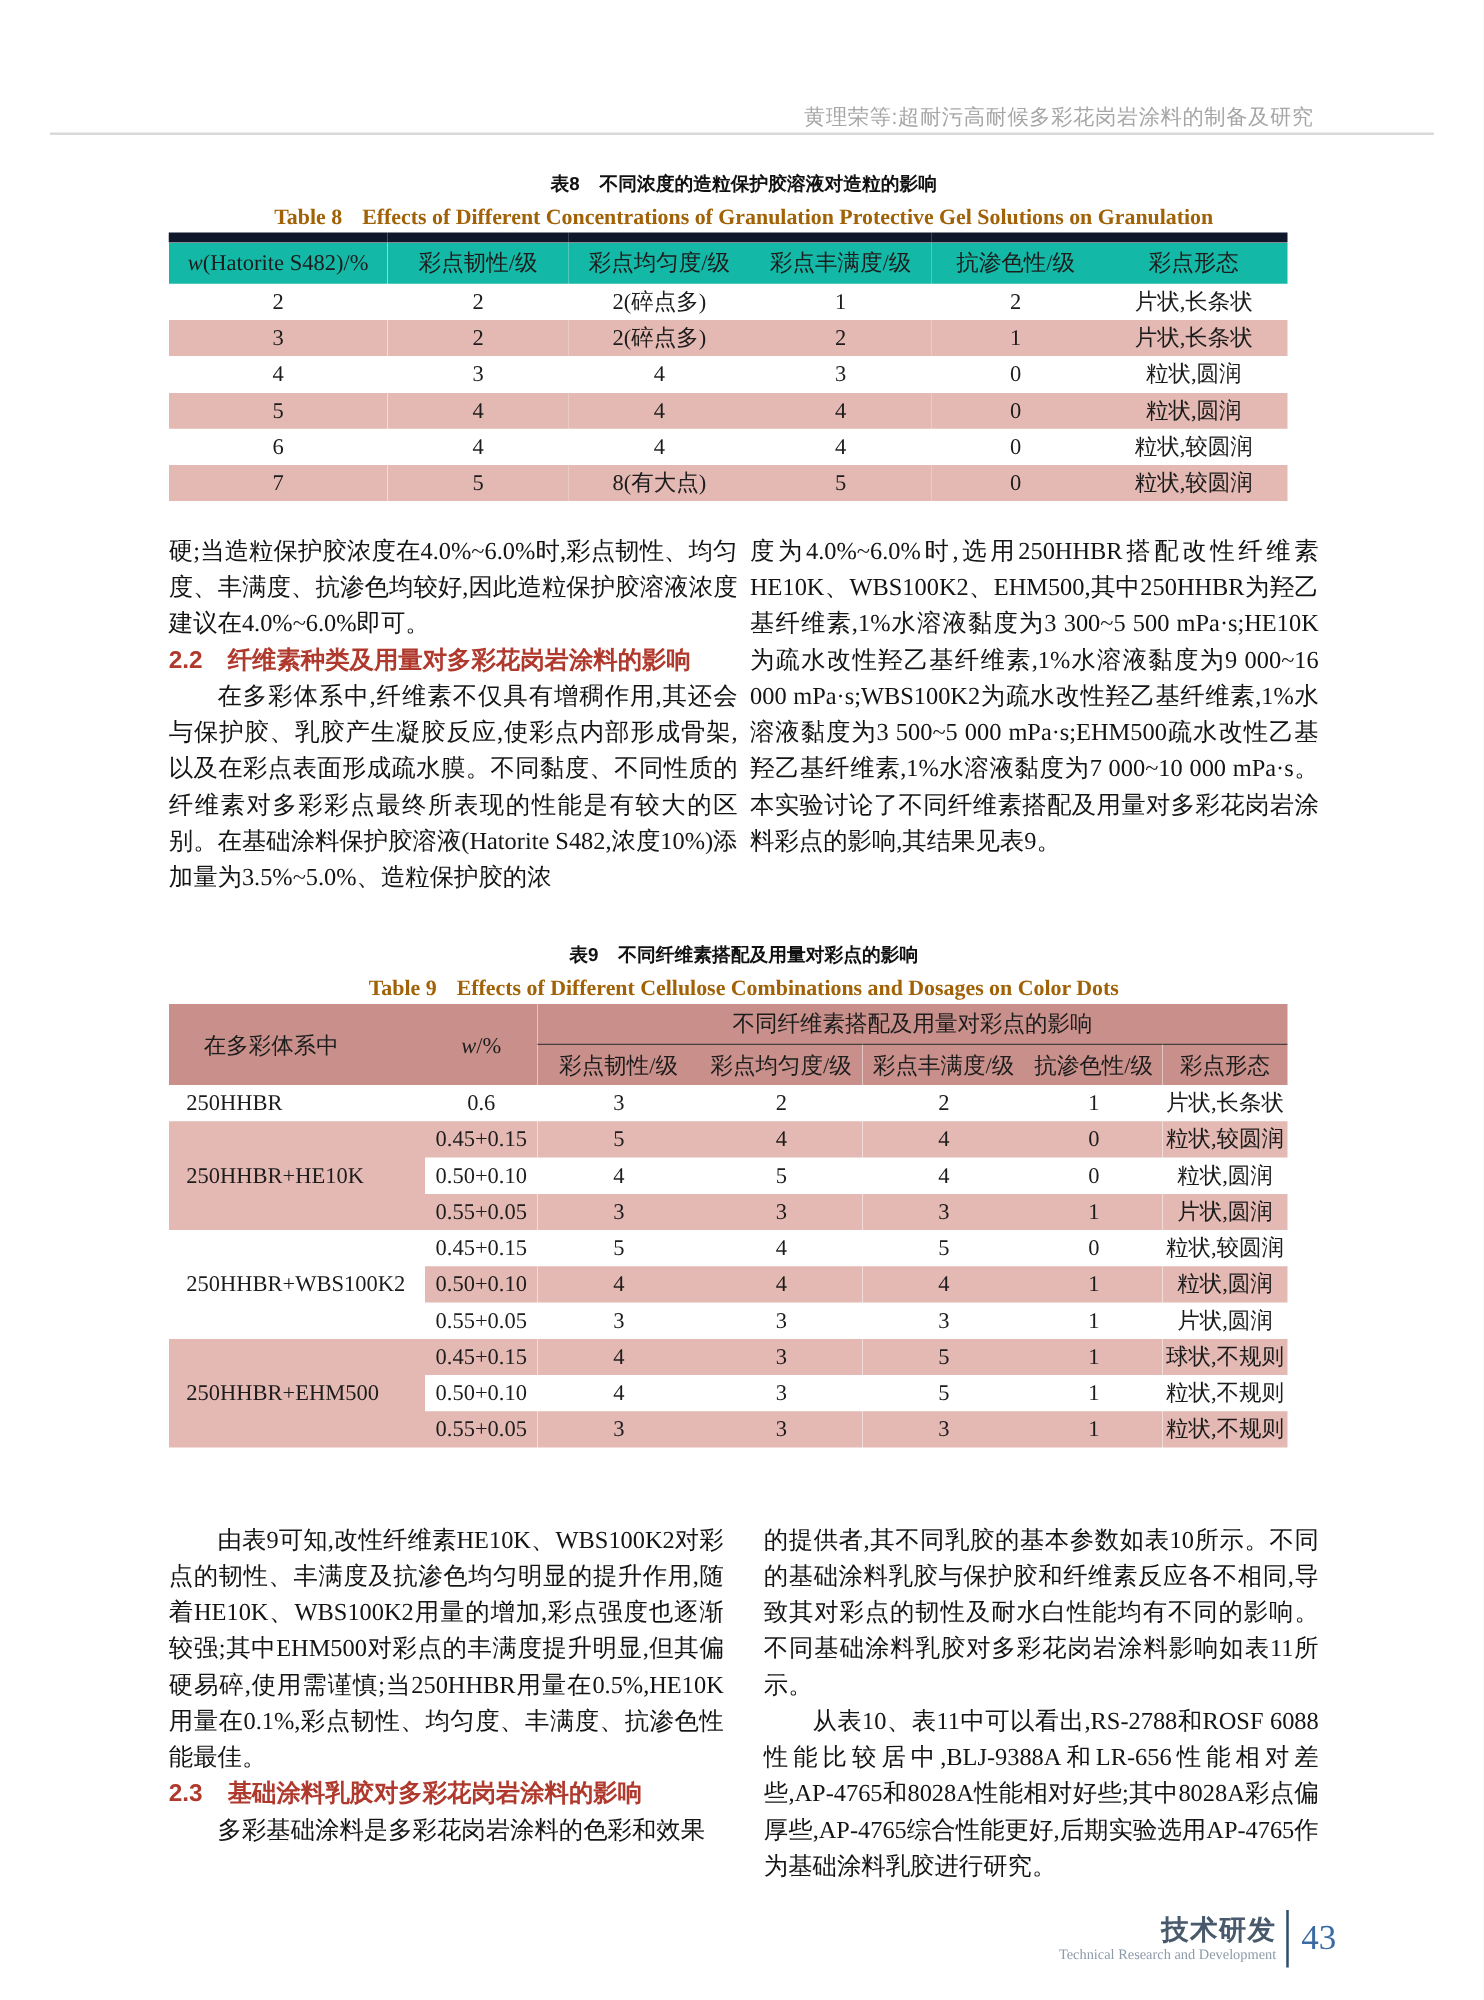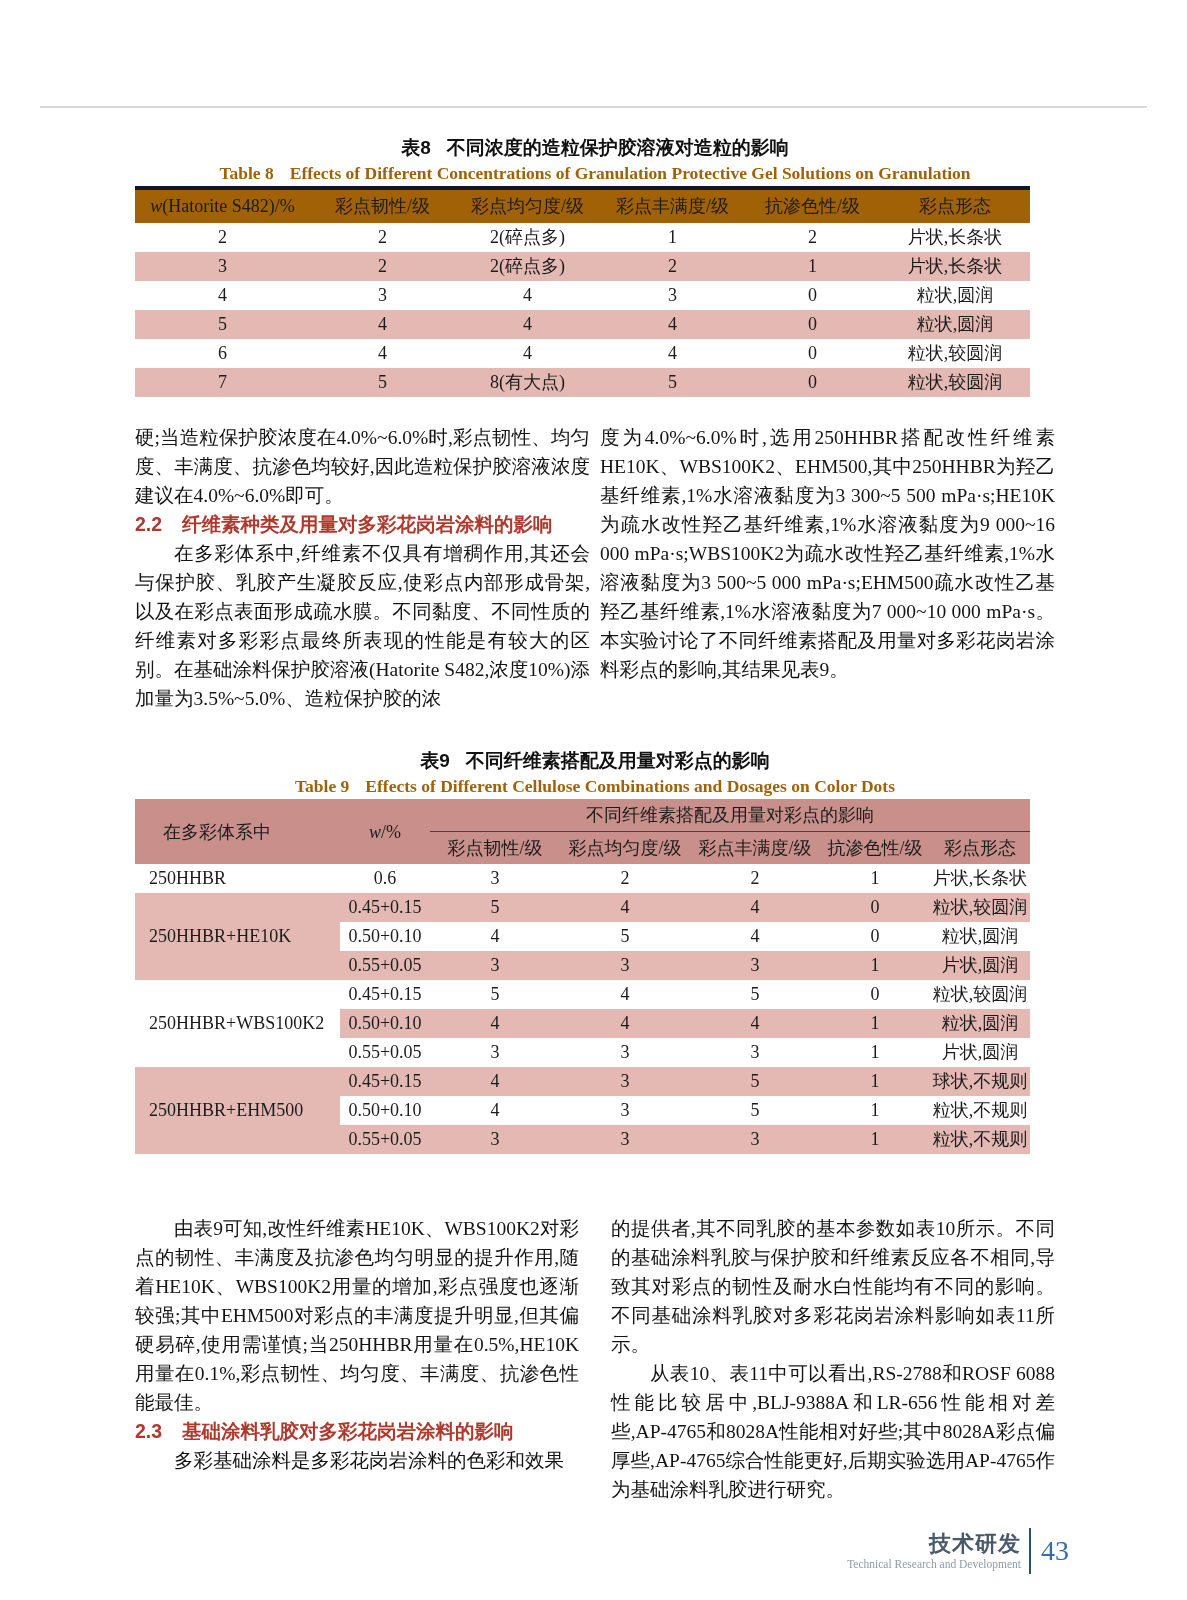--- a/index.html
+++ b/index.html
@@ -18,37 +18,37 @@
     position:absolute; top:106px; left:40px; width:1107px;
     border-top:2px solid #d8d8d8; height:0;
   }
   
   .content { position:absolute; left:135px; top:128px; width:920px; }
 
   
   .cap-zh {
     margin:8px 0 0 0; text-align:center;
     font-family:"Liberation Sans", sans-serif; font-weight:bold;
-    font-size:19px; color:#111; height:24px; line-height:24px;
+    font-size:15px; color:#111; height:24px; line-height:24px;
   }
   .cap-en {
     margin:2px 0 0 0; text-align:center;
     font-family:"Liberation Serif", serif; font-weight:bold;
     font-size:17.5px; color:#a16207; height:22px; line-height:22px;
   }
   .cap-label { margin-right:16px; }
 
   
   table { border-collapse:collapse; table-layout:fixed; width:895px; margin-top:2px; }
   th, td {
     font-weight:normal; text-align:center; padding:0;
     font-size:18px; color:#1c1c1c; overflow:hidden; white-space:nowrap;
   }
   .t8 { margin-top:2px; }
-  .t8 thead th { background:#a16207; height:33px; line-height:33px; border-top:4px solid #0f172a; }
+  .t8 thead th { background:#14b8a6; height:33px; line-height:33px; border-top:8px solid #0f172a; }
   .t8 tbody td { height:29px; line-height:29px; }
   .t8 tbody tr:nth-child(even) td { background:#e4b9b3; }
 
   .t9 thead th { background:#c9908b; }
   .t9 .gh-row th { height:32px; line-height:32px; }
   .t9 .sub-row th { height:32px; line-height:32px; }
   .t9 th.span2 { height:64px; line-height:64px; }
   .t9 th.group-hd { border-bottom:1px solid #4a3f3e; }
   .t9 th.c1 { text-align:left; padding-left:28px; }
   .t9 td.c1 { text-align:left; padding-left:14px; }
@@ -81,20 +81,21 @@
     color:#8d9aa8; line-height:15px;
   }
   .f-div { width:2px; height:46px; background:#2e4d6b; margin:0 10px 0 8px; }
   .f-page { font-family:"Liberation Serif", serif; font-size:28px; color:#3a6ca3; }
 </style>
 </head>
 <body>
 
 <div class="page">
 
+  <div class="running-head">黄理荣等:超耐污高耐候多彩花岗岩涂料的制备及研究</div>
   <div class="head-rule"></div>
 
   <div class="content">
 
     <p class="cap-zh"><span class="cap-label">表8</span><span>不同浓度的造粒保护胶溶液对造粒的影响</span></p>
     <p class="cap-en"><span class="cap-label">Table 8</span><span>Effects of Different Concentrations of Granulation Protective Gel Solutions on Granulation</span></p>
 
     <table class="t8">
       <colgroup>
           <col style="width:175px">

